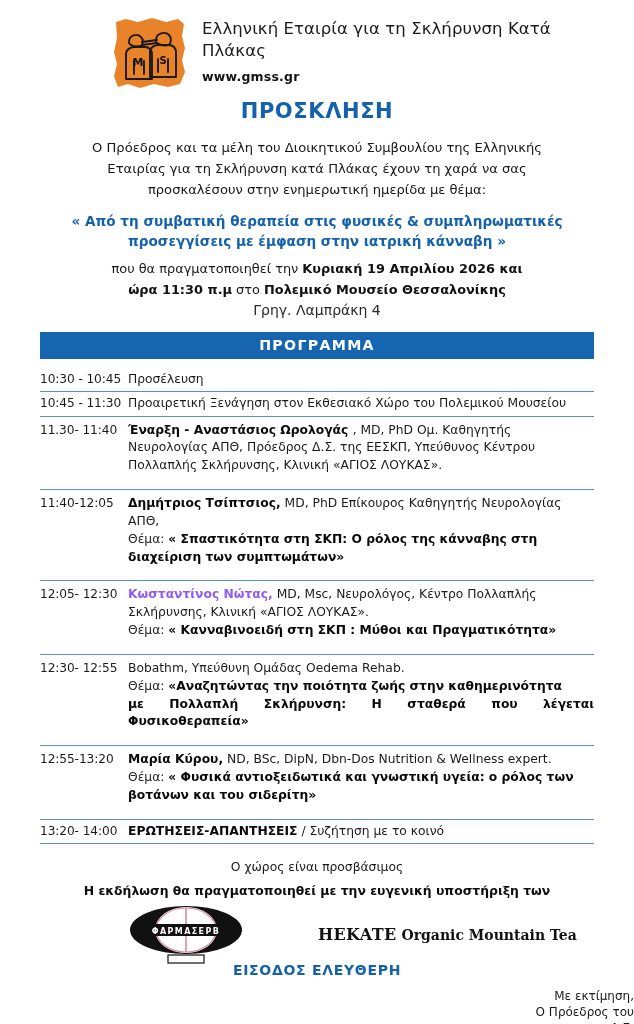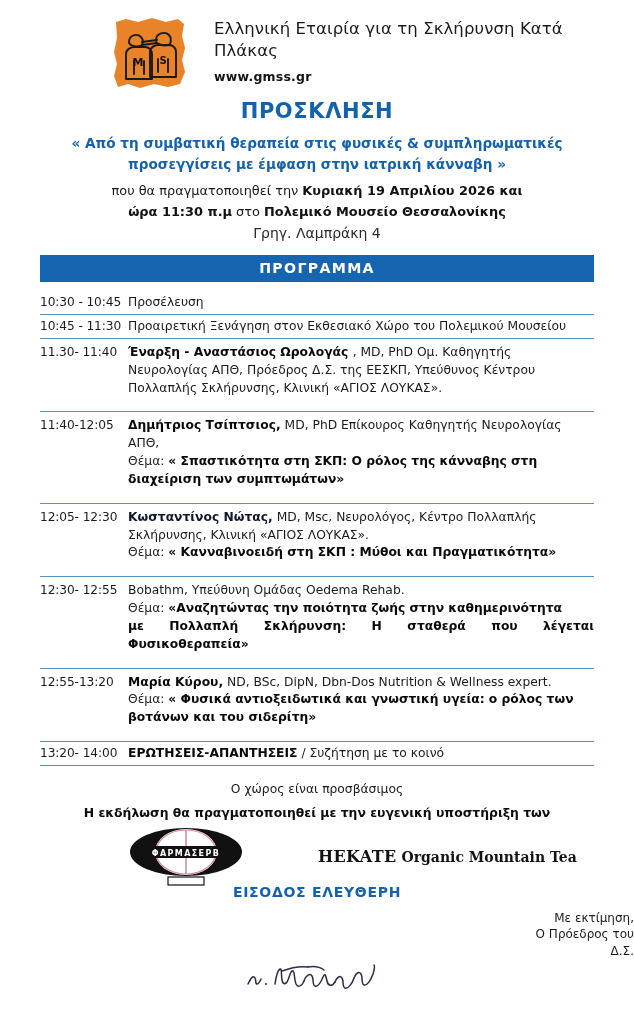--- a/index.html
+++ b/index.html
@@ -20,21 +20,21 @@
   
   .header {
     display: flex;
     align-items: flex-start;
     padding: 14px 26px 0 112px;
     gap: 14px;
   }
   .logo-wrap { flex: 0 0 auto; width: 76px; height: 74px; position: relative; margin-top: 2px; }
   .logo-svg { display: block; width: 76px; height: 74px; }
 
-  .org-block { flex: 1 1 auto; padding-top: 4px; margin-left: 12px; }
+  .org-block { flex: 1 1 auto; padding-top: 4px; }
   .org-title {
     font-size: 16.5px;
     line-height: 1.33;
     color: #1a1a1a;
     font-weight: 400;
     letter-spacing: .1px;
   }
   .org-site {
     font-size: 12.5px;
     font-weight: bold;
@@ -213,20 +213,21 @@
     </div>
 
     <div class="org-block">
       <div class="org-title">Ελληνική Εταιρία για τη Σκλήρυνση Κατά Πλάκας</div>
       <div class="org-site">www.gmss.gr</div>
     </div>
   </div>
 
   <div class="invite-title">ΠΡΟΣΚΛΗΣΗ</div>
 
+  <div class="intro">Ο Πρόεδρος και τα μέλη του Διοικητικού Συμβουλίου της Ελληνικής Εταιρίας για τη Σκλήρυνση κατά Πλάκας έχουν τη χαρά να σας προσκαλέσουν στην ενημερωτική ημερίδα με θέμα:</div>
 
   <div class="theme">« Από τη συμβατική θεραπεία στις φυσικές &amp; συμπληρωματικές προσεγγίσεις με έμφαση στην ιατρική κάνναβη »</div>
 
   <div class="when">
     <span>που θα πραγματοποιηθεί την </span><b>Κυριακή 19 Απριλίου 2026 και</b><br>
     <b>ώρα 11:30 π.μ</b><span> στο </span><b>Πολεμικό Μουσείο Θεσσαλονίκης</b>
   </div>
   <div class="addr">Γρηγ. Λαμπράκη 4</div>
 
   <div class="program-banner">ΠΡΟΓΡΑΜΜΑ</div>
@@ -256,21 +257,21 @@
         <div class="time">11:40-12:05</div>
         <div class="desc">
           <div><span style="font-weight: bold; color: rgb(10, 10, 10);">Δημήτριος  Τσίπτσιος,</span><span> MD, PhD Επίκουρος Καθηγητής Νευρολογίας ΑΠΘ,</span></div>
           <div><span class="lbl">Θέμα:  </span><span class="talk">« Σπαστικότητα στη ΣΚΠ: Ο ρόλος της κάνναβης στη</span></div>
           <div><span class="talk">διαχείριση των συμπτωμάτων»</span></div>
         </div>
       </div>
       <div class="row">
         <div class="time">12:05- 12:30</div>
         <div class="desc">
-          <div><span style="font-weight: bold; color: #0f172a;">Κωσταντίνος  Νώτας,</span><span> MD, Msc, Νευρολόγος, Κέντρο Πολλαπλής</span></div>
+          <div><span style="font-weight: bold; color: #8b5cf6;">Κωσταντίνος  Νώτας,</span><span> MD, Msc, Νευρολόγος, Κέντρο Πολλαπλής</span></div>
           <div><span>Σκλήρυνσης, Κλινική «ΑΓΙΟΣ ΛΟΥΚΑΣ».</span></div>
           <div><span class="lbl">Θέμα:  </span><span class="talk">« Κανναβινοειδή στη ΣΚΠ : Μύθοι και Πραγματικότητα»</span></div>
         </div>
       </div>
       <div class="row">
         <div class="time">12:30- 12:55</div>
         <div class="desc">
           <div><span>Bobathm, Υπεύθυνη Ομάδας Oedema Rehab.</span></div>
           <div><span class="lbl">Θέμα:  </span><span class="talk">«Αναζητώντας την ποιότητα ζωής στην καθημερινότητα</span></div>
           <div class="just"><span class="talk">με Πολλαπλή Σκλήρυνση: Η σταθερά που λέγεται</span></div>

